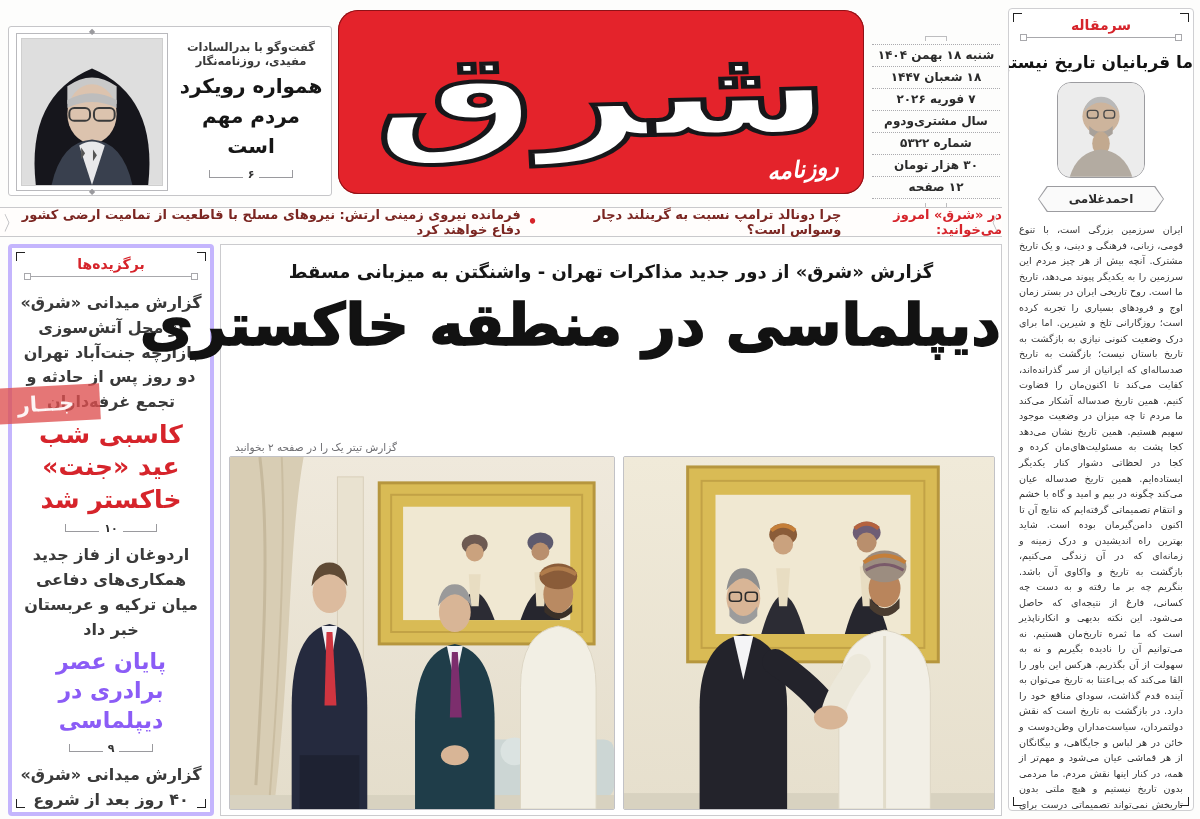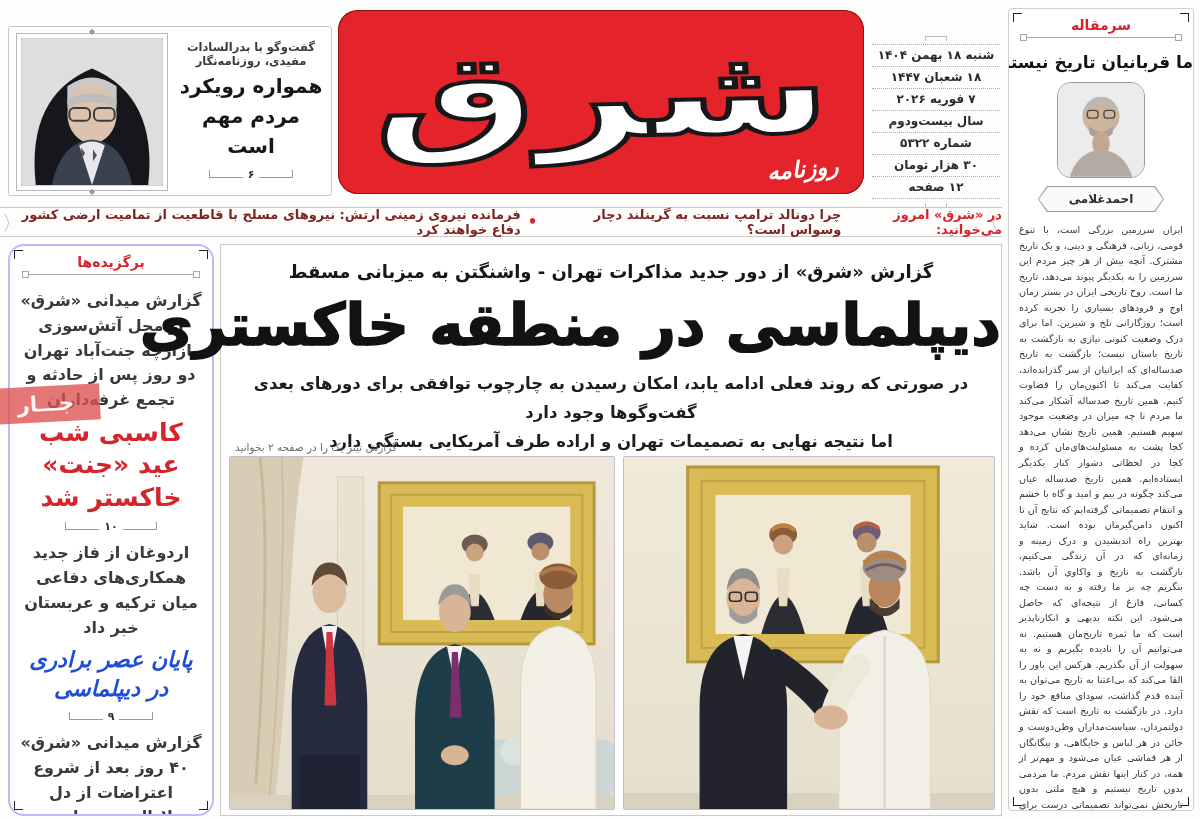--- a/index.html
+++ b/index.html
@@ -43,24 +43,24 @@
   .dl-cap { position:absolute; left:50%; transform:translateX(-50%); width:22px; height:5px; border:1px solid #bdbdbf; border-bottom:none; }
   .dl-cap.t { top:-9px; } .dl-cap.b { bottom:-9px; border-bottom:1px solid #bdbdbf; border-top:none; }
   
   .strip { position:absolute; left:0; top:207px; width:1002px; height:30px; border-top:1px solid #c9c9cc; border-bottom:1px solid #c9c9cc; display:flex; align-items:center; justify-content:center; gap:7px; font-size:13px; font-weight:bold; background:#fffdfc; }
   .strip .lead { color:#d6242b; }
   .strip .itm { color:#7b2622; }
   .strip .bullet { color:#d6242b; font-size:15px; }
   .strip .chev { position:absolute; color:#b9b9bd; font-size:20px; top:2px; font-weight:normal; }
   .strip .chev.l { left:2px; } .strip .chev.r { right:2px; }
   
-  .hl { position:absolute; left:8px; top:244px; width:206px; height:572px; border:2px solid #c4b5fd; border-radius:16px; background:#fff; overflow:hidden; text-align:center; }
+  .hl { position:absolute; left:8px; top:244px; width:206px; height:572px; border:4px solid #c4b5fd; border-radius:4px; background:#fff; overflow:hidden; text-align:center; }
   .hl .kick { font-size:16px; font-weight:bold; color:#3a3a3a; line-height:1.55; padding:6px 8px 2px; }
   .hl .title-red { font-size:25px; font-weight:bold; color:#d6242b; line-height:1.3; padding:2px 6px; }
-  .hl .title-blk { font-size:22px; font-weight:bold; color:#1d4ed8; line-height:1.35; padding:2px 6px;font-style:italic; }
+  .hl .title-blk { font-size:22px; font-weight:bold; color:#8b5cf6; line-height:1.35; padding:2px 6px; }
   .hl .title-md { font-size:16.5px; font-weight:bold; color:#141414; line-height:1.5; padding:3px 8px; }
   .negah-w { width:152px; height:22px; margin:10px auto 4px; background:#0ea5e9; clip-path:polygon(0 50%,8% 0,92% 0,100% 50%,92% 100%,8% 100%); padding:2px; }
   .negah { width:100%; height:100%; background:#d6242b; clip-path:polygon(0 50%,8% 0,92% 0,100% 50%,92% 100%,8% 100%); color:#fff; font-size:13px; font-weight:bold; line-height:26px; }
   .watermark { position:absolute; left:-8px; top:386px; width:108px; height:36px; background:rgba(222,80,80,.78); transform:rotate(-3deg); z-index:6; display:flex; align-items:center; justify-content:center; color:rgba(255,255,255,.92); font-size:21px; font-weight:bold; letter-spacing:1px; }
   
   .main { position:absolute; left:220px; top:244px; width:782px; height:572px; border:1px solid #cbcbce; border-radius:0; background:#fff; }
   .m-kicker { text-align:center; font-size:18px; font-weight:bold; color:#171717; padding-top:16px; }
   .m-headline { text-align:center; font-size:58px; font-weight:bold; color:#121212; -webkit-text-stroke:1.6px #121212; line-height:1.35; margin-top:4px; white-space:nowrap; }
   .m-sub { text-align:center; font-size:16.5px; font-weight:bold; color:#1d1d1d; line-height:1.75; margin-top:6px; }
   .m-note { position:absolute; left:14px; top:196px; font-size:10.5px; color:#6e6e72; }
@@ -114,21 +114,21 @@
   <div class="masthead">
     <div class="mast-title">شرق</div>
     <div class="mast-sub">روزنامه</div>
   </div>
 
   <div class="dateline">
     <span class="dl-cap t"></span>
     <div class="row">شنبه ۱۸ بهمن ۱۴۰۴</div>
     <div class="row">۱۸ شعبان ۱۴۴۷</div>
     <div class="row">۷ فوریه ۲۰۲۶</div>
-    <div class="row">سال بیست‌ودوم</div>
+    <div class="row">سال مشتری‌ودوم</div>
     <div class="row">شماره ۵۳۲۲</div>
     <div class="row">۳۰ هزار تومان</div>
     <div class="row">۱۲ صفحه</div>
     <span class="dl-cap b"></span>
   </div>
 
   <div class="strip">
     <span class="chev l">〈</span>
     <span class="lead">در «شرق» امروز می‌خوانید:</span>
     <span class="itm">چرا دونالد ترامپ نسبت به گرینلند دچار وسواس است؟</span>
@@ -183,24 +183,20 @@
 
     </div>
 
   </div>
 
   <div class="watermark">جـــار</div>
 
   <div class="main">
     <div class="m-kicker">گزارش «شرق» از دور جدید مذاکرات تهران - واشنگتن به میزبانی مسقط</div>
     <div class="m-headline">دیپلماسی در منطقه خاکستری</div>
-    <div class="m-sub">
-      <div>در صورتی که روند فعلی ادامه یابد، امکان رسیدن به چارچوب توافقی برای دورهای بعدی گفت‌وگوها وجود دارد</div>
-      <div>اما نتیجه نهایی به تصمیمات تهران و اراده طرف آمریکایی بستگی دارد</div>
-    </div>
     <div class="m-note">گزارش تیتر یک را در صفحه ۲ بخوانید</div>
 
     <div class="photo a">
       <svg viewBox="0 0 386 354" preserveAspectRatio="none">
         <defs>
           <linearGradient id="bgA" x1="0" y1="0" x2="0" y2="1">
             <stop offset="0" stop-color="#efe9dc"></stop>
               <stop offset="1" stop-color="#e4ddcb"></stop>
           </linearGradient>
         </defs>

